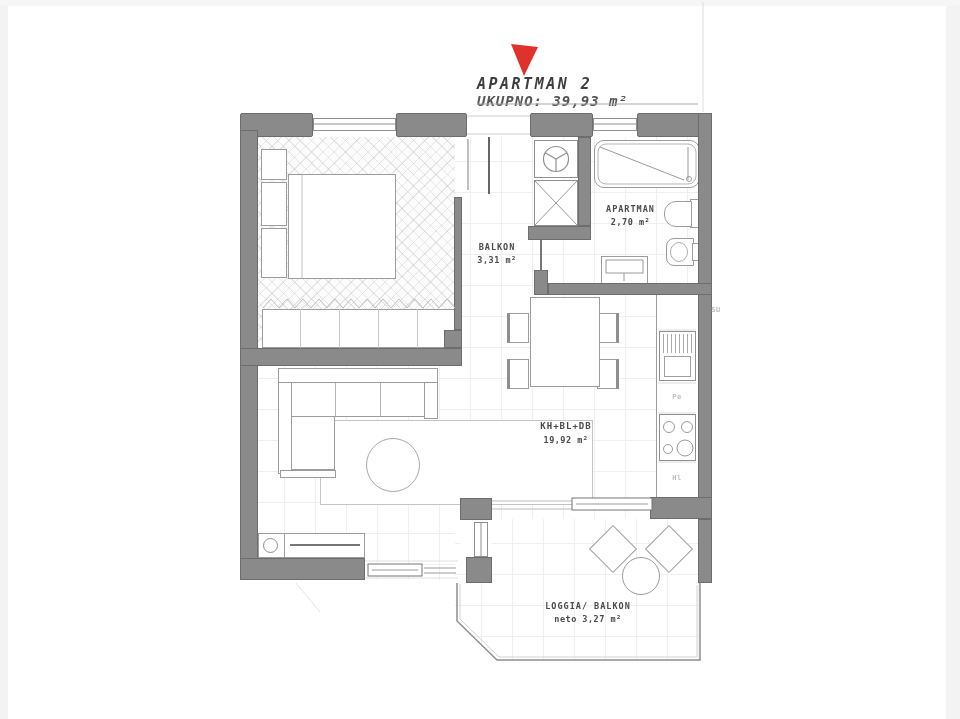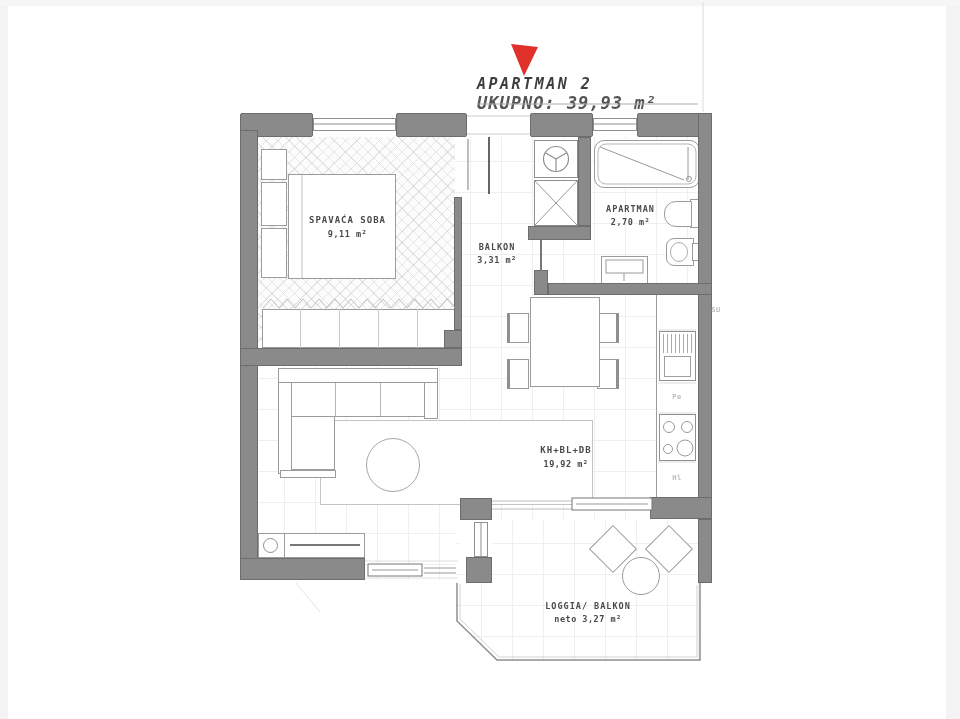--- a/index.html
+++ b/index.html
@@ -17,21 +17,21 @@
   .parquet{background-color:#fcfcfc;
         background-image:repeating-linear-gradient(45deg,rgba(180,180,180,.30) 0 1px,transparent 1px 8px),
                          repeating-linear-gradient(135deg,rgba(180,180,180,.30) 0 1px,transparent 1px 8px);}
   .lbl{position:absolute;font-weight:600;font-size:9px;color:#4a4a4a;text-align:center;
        letter-spacing:1px;line-height:1.5;}
   .lbl span{display:block;}
   .lbl .area{font-size:8.5px;letter-spacing:.5px;}
   .klbl{position:absolute;font-weight:600;font-size:7px;color:#bcbcbc;text-align:center;letter-spacing:.5px;}
   .title{position:absolute;left:477px;top:75px;font-style:italic;font-weight:700;font-size:15px;
          color:#3e3e3e;letter-spacing:2.5px;}
-  .subtitle{position:absolute;left:477px;top:93px;font-style:italic;font-weight:600;font-size:17px;
+  .subtitle{position:absolute;left:477px;top:93px;font-style:italic;font-weight:600;font-size:14px;
          color:#555;letter-spacing:1px;}
   svg.overlay{position:absolute;left:0;top:0;pointer-events:none;}
 </style>
 </head>
 <body>
 
 <div id="canvas">
 
   <div class="edge" style="left:0;top:0;width:8px;height:719px;"></div>
   <div class="edge" style="left:946px;top:0;width:14px;height:719px;"></div>
@@ -222,33 +222,29 @@
     <g fill="none">
       <polyline points="457,583 457,621 497,660 700,660 700,583" stroke="#8f8f8f" stroke-width="1.5"></polyline>
       <polyline points="460,584 460,619 499,657 697,657 697,585" stroke="#d2d2d2" stroke-width="1"></polyline>
     </g>
 
     <g>
       <line x1="296" y1="583" x2="320" y2="612" stroke="#e3e3e3" stroke-width="1"></line>
     </g>
   </svg>
 
-  <div class="lbl" style="left:270px;top:214px;width:155px;">
-    <span>SPAVAĆA SOBA</span>
-    <span class="area">9,11 m²</span>
-  </div>
   <div class="lbl" style="left:452px;top:241px;width:90px;font-size:8.5px;">
     <span>BALKON</span>
     <span class="area">3,31 m²</span>
   </div>
   <div class="lbl" style="left:583px;top:203px;width:95px;font-size:8.5px;">
     <span>APARTMAN</span>
     <span class="area">2,70 m²</span>
   </div>
-  <div class="lbl" style="left:518px;top:420px;width:96px;margin-top:24px;">
+  <div class="lbl" style="left:518px;top:420px;width:96px;">
     <span>KH+BL+DB</span>
     <span class="area">19,92 m²</span>
   </div>
   <div class="lbl" style="left:518px;top:600px;width:140px;font-size:8.5px;">
     <span>LOGGIA/ BALKON</span>
     <span class="area">neto 3,27 m²</span>
   </div>
 
   <div class="klbl" style="left:704px;top:306px;width:24px;">SU</div>
   <div class="klbl" style="left:665px;top:393px;width:24px;">Pe</div>

